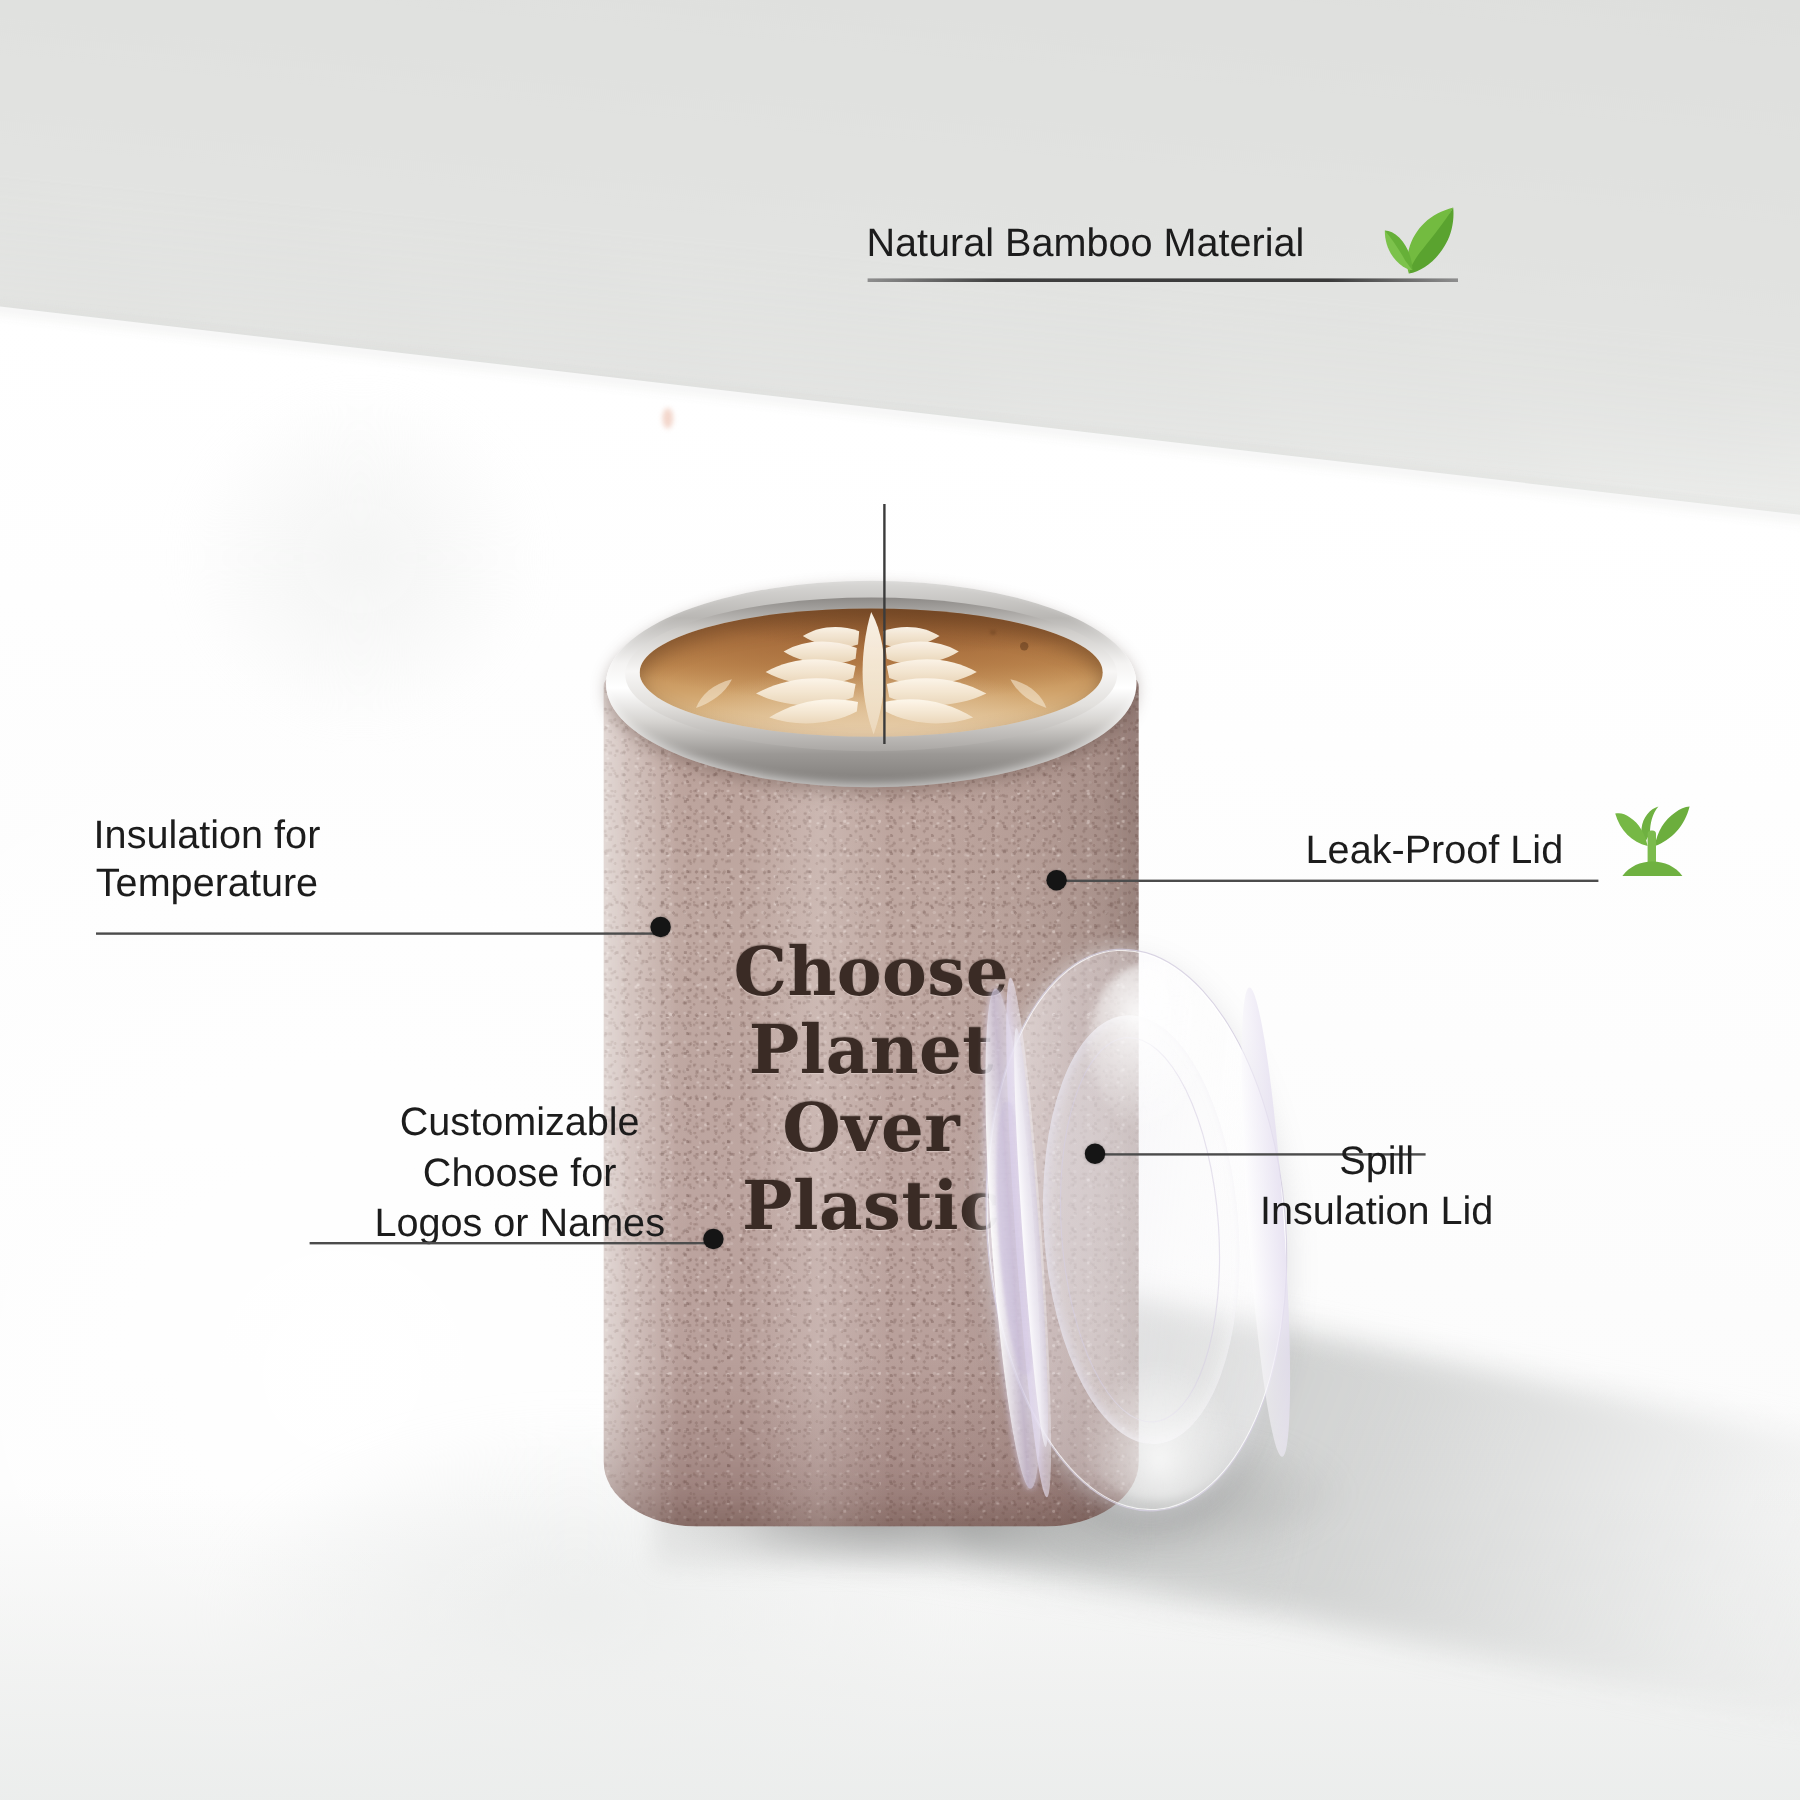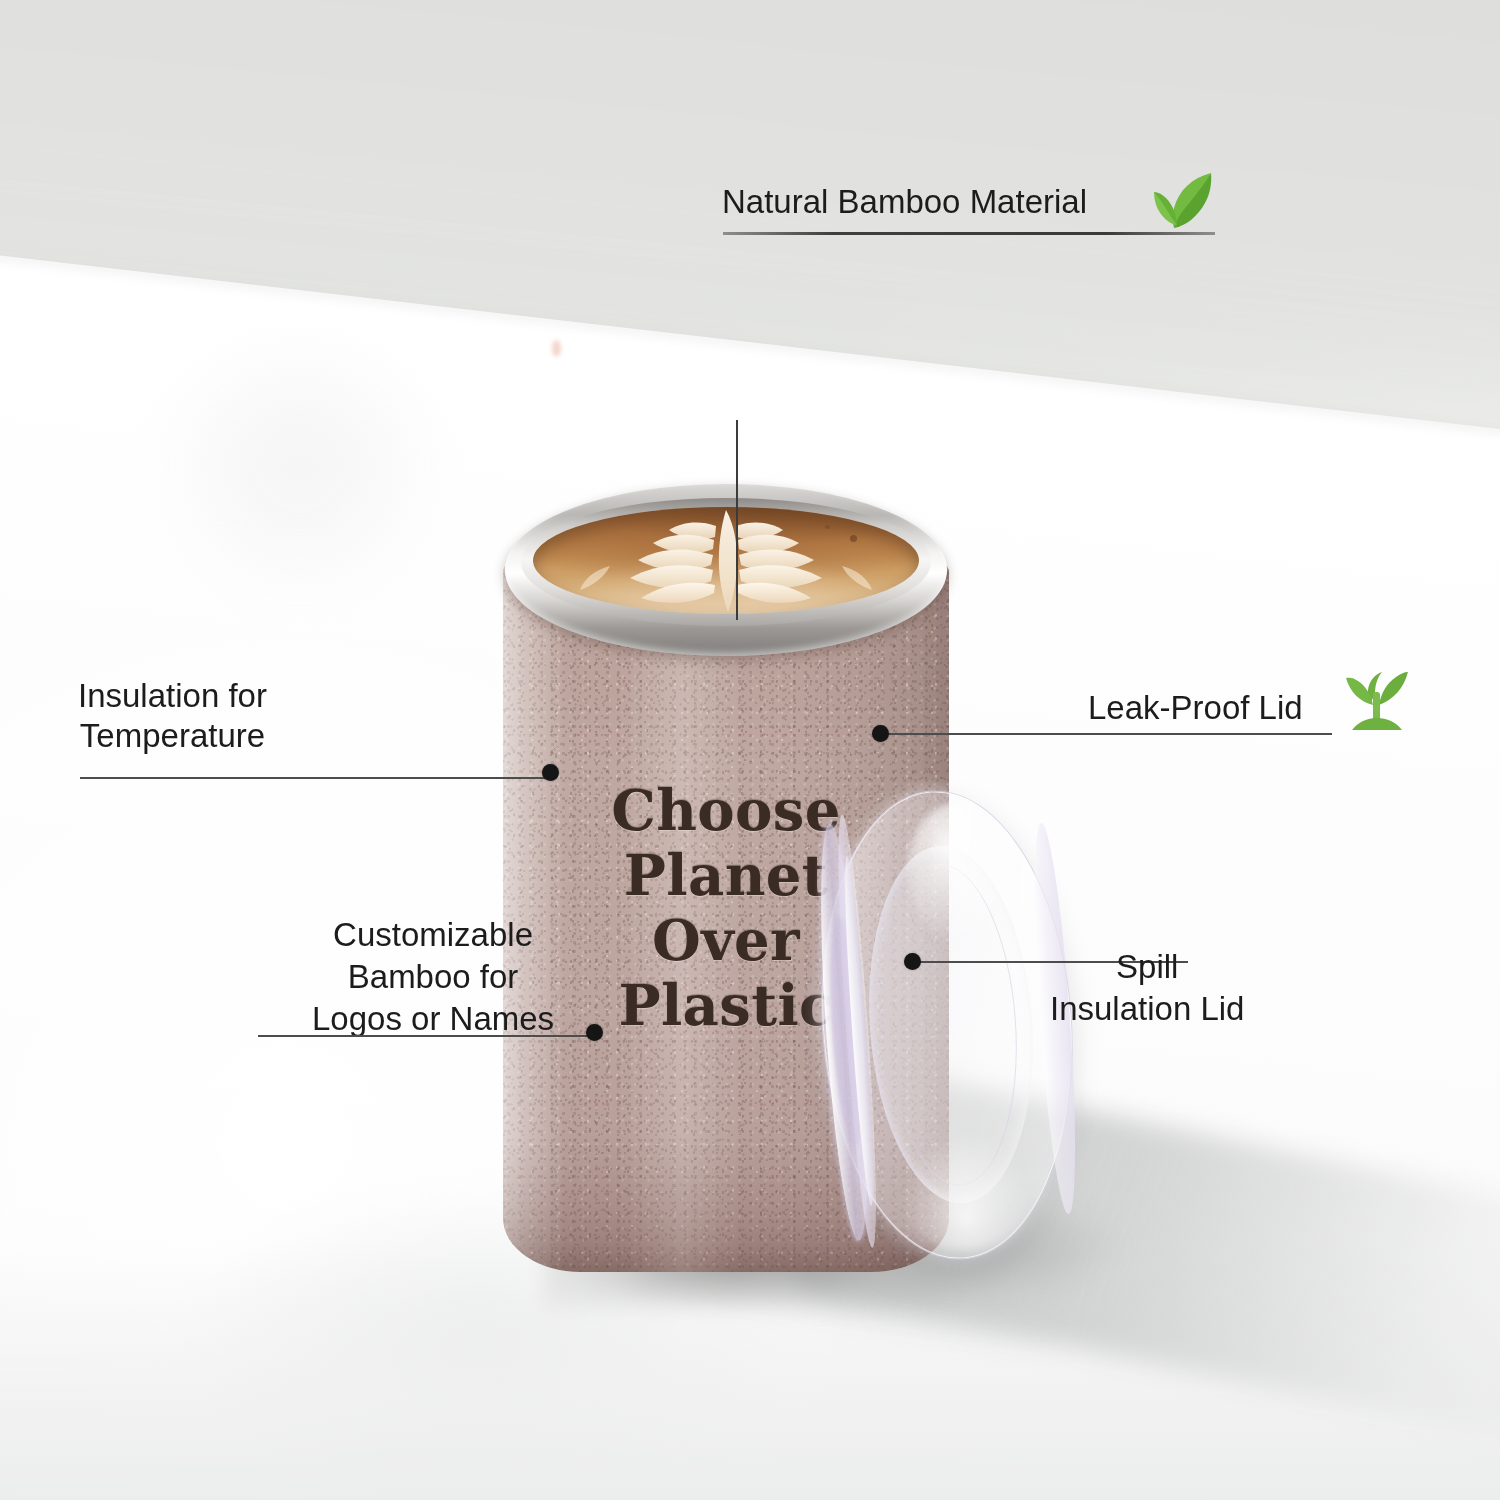--- a/index.html
+++ b/index.html
@@ -292,21 +292,21 @@
 
   <div class="callout-text" id="lbl-insul">
     <div>Insulation for</div>
     <div>Temperature</div>
   </div>
   <div class="underline" id="ul-insul"></div>
   <div class="dot" id="dot-insul"></div>
 
   <div class="callout-text small" id="lbl-custom">
     <div>Customizable</div>
-    <div>Bamboo for</div>
+    <div>Choose for</div>
     <div>Logos or Names</div>
   </div>
   <div class="underline" id="ul-custom"></div>
   <div class="dot" id="dot-custom"></div>
 
   <div class="underline" id="ul-leak"></div>
   <div class="dot" id="dot-leak"></div>
   <div class="callout-text" id="lbl-leak">
     <div>Leak-Proof Lid</div>
   </div>

